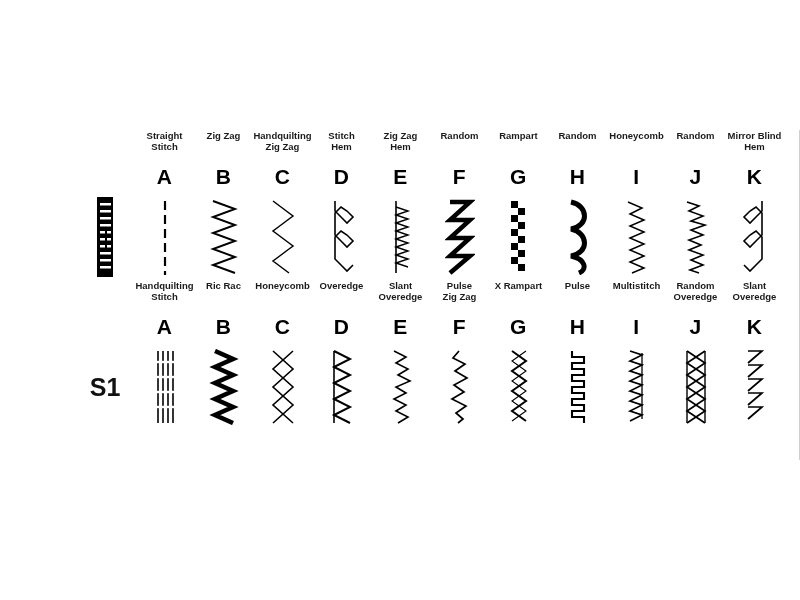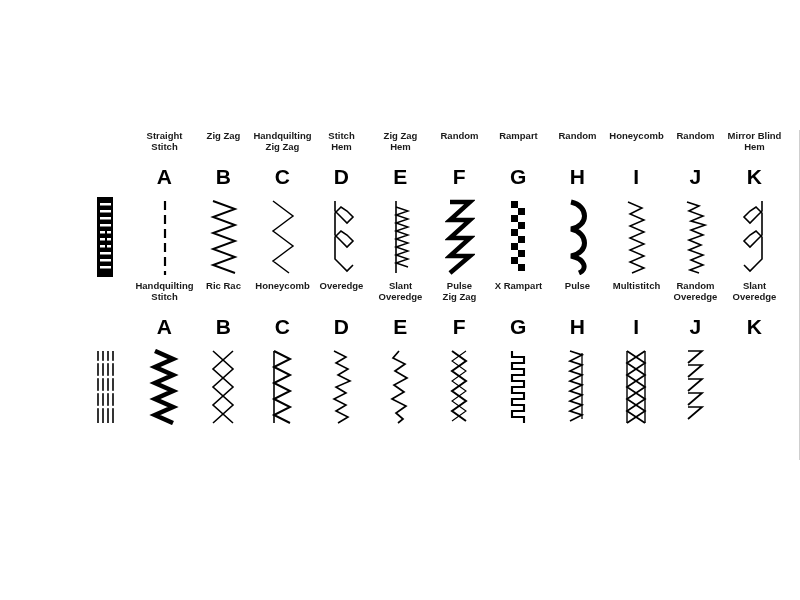--- a/index.html
+++ b/index.html
@@ -289,20 +289,23 @@
       <div class="cell letter">F</div>
       <div class="cell letter">G</div>
       <div class="cell letter">H</div>
       <div class="cell letter">I</div>
       <div class="cell letter">J</div>
       <div class="cell letter">K</div>
     </div>
 
     <div class="row stitch-row">
 
+      <div class="rowkey">
+        <span class="s1"><span>S1</span></span>
+      </div>
 
       <div class="glyphbox">
         <svg width="26" height="76" viewBox="0 0 26 76">
           <g stroke="#000" stroke-width="1.6">
             <line x1="6" y1="2" x2="6" y2="74"></line>
             <line x1="11" y1="2" x2="11" y2="74"></line>
             <line x1="16" y1="2" x2="16" y2="74"></line>
             <line x1="21" y1="2" x2="21" y2="74"></line>
           </g>
           <g stroke="#fff" stroke-width="2.4">

